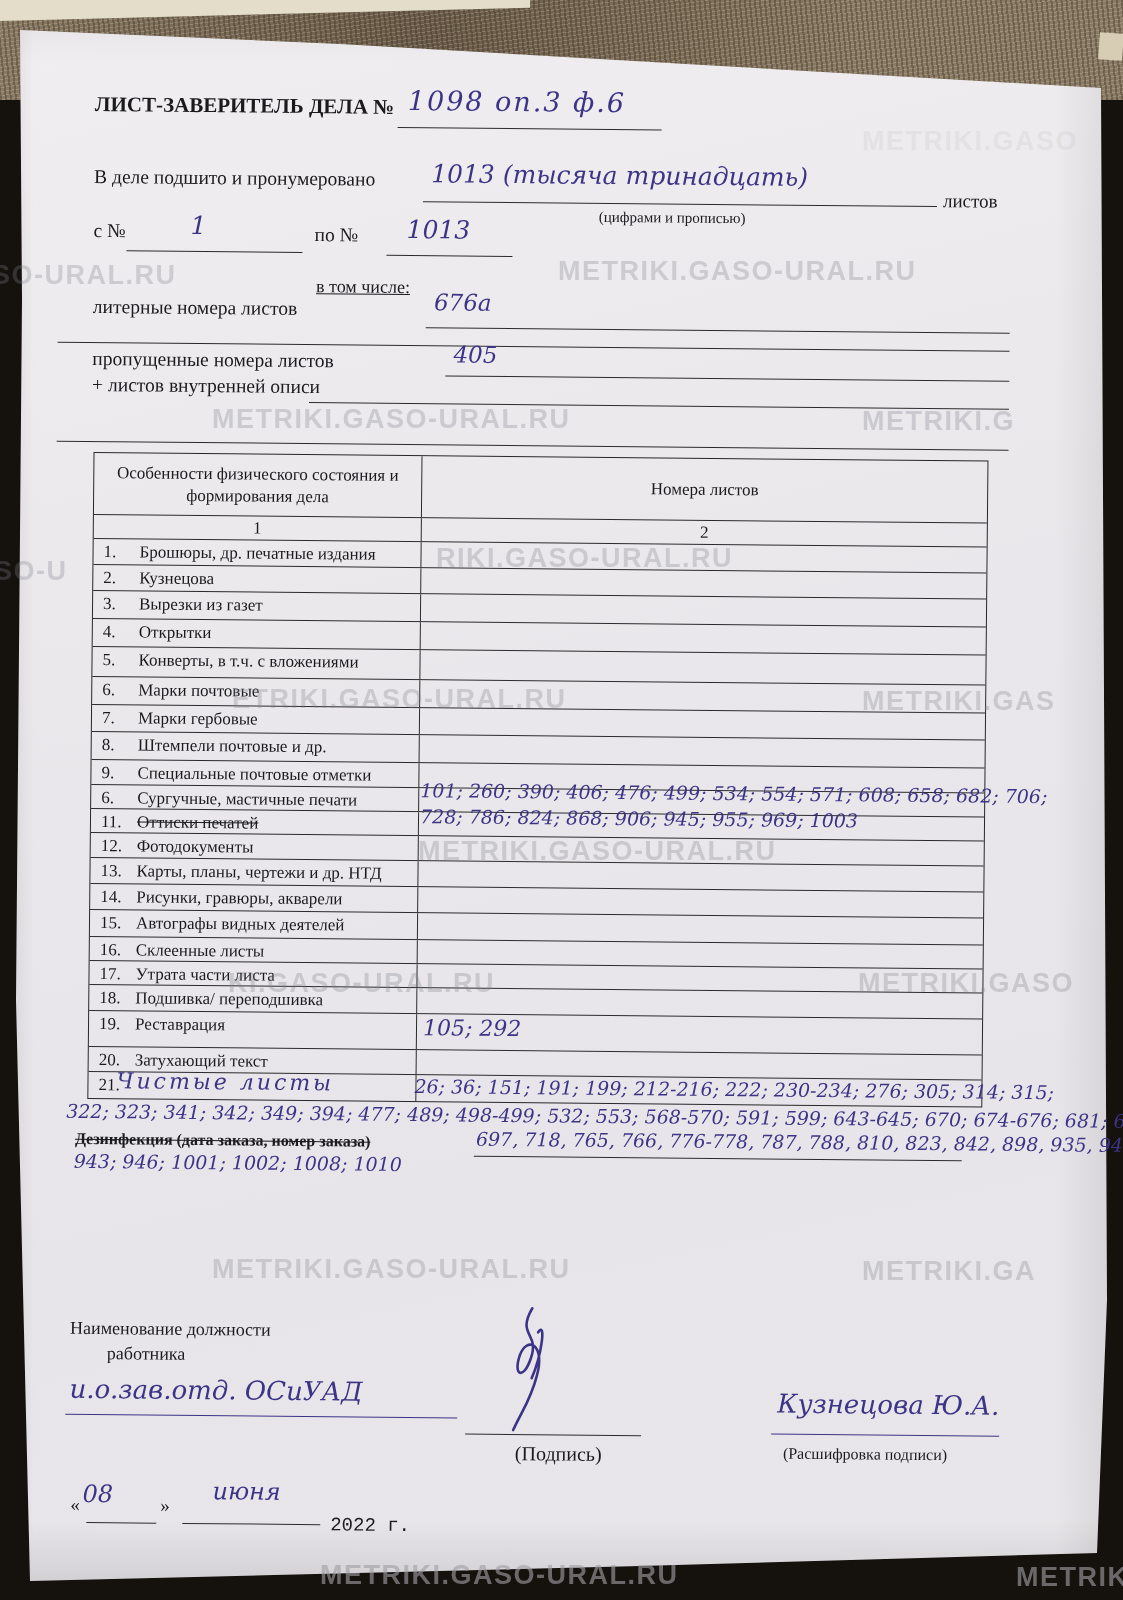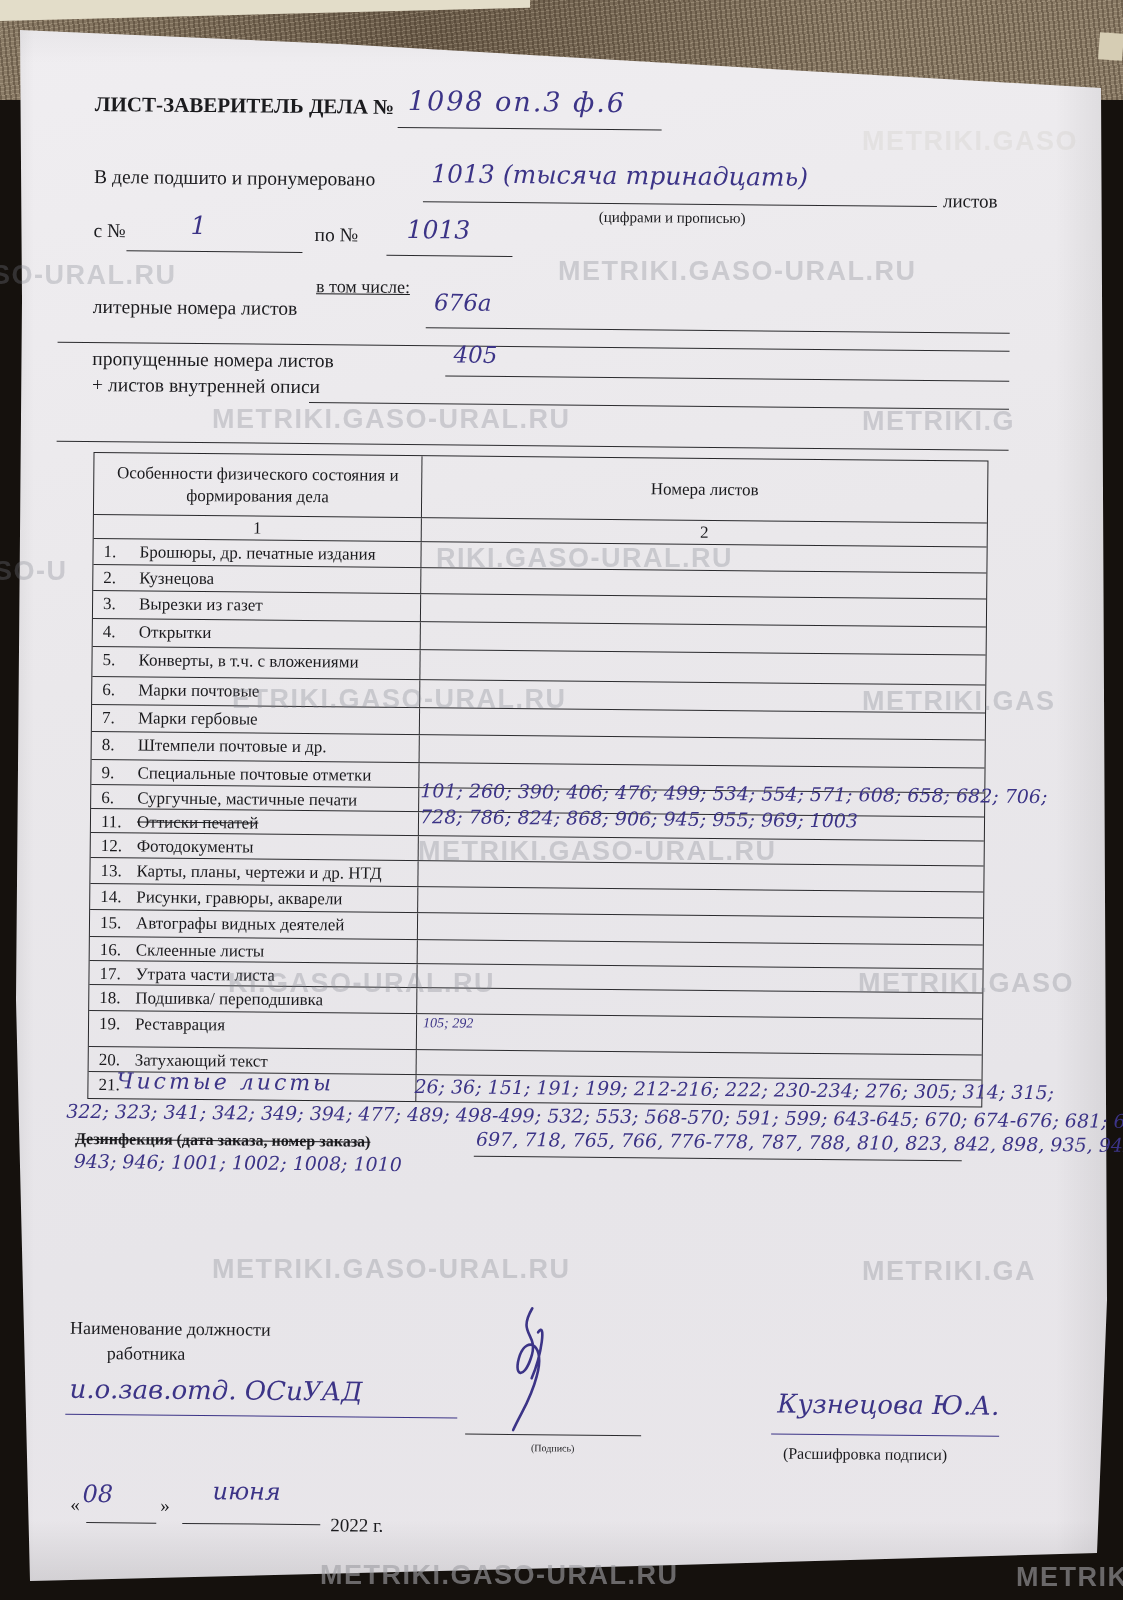--- a/index.html
+++ b/index.html
@@ -270,51 +270,51 @@
         <div class="tleft">
           <div class="tnum">21.</div>
           <div class="tlabel"></div>
         </div>
         <div class="tval"></div>
       </div>
   </div>
 
   <div class="abs ink" style="left:427px;top:776px;font-size:19px;">101; 260; 390; 406; 476; 499; 534; 554; 571; 608; 658; 682; 706;</div>
   <div class="abs ink" style="left:427px;top:802px;font-size:19px;">728; 786; 824; 868; 906; 945; 955; 969; 1003</div>
-  <div class="abs ink" style="left:432px;top:1012px;font-size:14px;font-family:Liberation Serif, serif;">105; 292</div>
+  <div class="abs ink" style="left:432px;top:1012px;font-size:22px;">105; 292</div>
   <div class="abs ink" style="left:126px;top:1068px;font-size:22px;letter-spacing:3px;">Чистые листы</div>
   <div class="abs ink" style="left:424px;top:1072px;font-size:19px;">26; 36; 151; 191; 199; 212-216; 222; 230-234; 276; 305; 314; 315;</div>
   <div class="abs ink" style="left:76px;top:1100px;font-size:19px;">322; 323; 341; 342; 349; 394; 477; 489; 498-499; 532; 553; 568-570; 591; 599; 643-645; 670; 674-676; 681; 683</div>
   <div class="abs printed struck" style="left:85px;top:1130px;font-size:16px;font-weight:bold;">Дезинфекция (дата заказа, номер заказа)</div>
   <div class="abs ink" style="left:486px;top:1124px;font-size:19px;">697, 718, 765, 766, 776-778, 787, 788, 810, 823, 842, 898, 935, 942,</div>
   <div class="rule" style="left:484px;top:1152px;width:488px;border-bottom-width:1.4px;"></div>
   <div class="abs ink" style="left:84px;top:1150px;font-size:19px;">943; 946; 1001; 1002; 1008; 1010</div>
 
   <div class="abs printed" style="left:82px;top:1318px;font-size:18px;">Наименование должности</div>
   <div class="abs printed" style="left:82px;top:1343px;font-size:18px;margin-left:37px;">работника</div>
   <div class="abs ink" style="left:82px;top:1374px;font-size:26px;">и.о.зав.отд. ОСиУАД</div>
   <div class="rule" style="left:78px;top:1414px;width:392px;border-bottom-color:#3c3487;"></div>
 
   <svg class="abs" style="left:498px;top:1300px;" width="80" height="128" viewBox="0 0 80 128">
     <path d="M46,4 C30,32 54,28 45,54 C38,76 27,72 34,51 C41,31 60,40 51,72 C45,96 37,106 28,126 M52,28 C60,16 56,50 46,74" stroke="#3c3487" fill="none" stroke-width="2.6" stroke-linecap="round"></path>
   </svg>
   <div class="rule" style="left:478px;top:1430px;width:176px;"></div>
-  <div class="abs printed" style="left:544px;top:1438px;font-size:10px;">(Подпись)</div>
+  <div class="abs printed" style="left:528px;top:1438px;font-size:20px;">(Подпись)</div>
 
   <div class="abs ink" style="left:790px;top:1382px;font-size:26px;">Кузнецова Ю.А.</div>
   <div class="rule" style="left:784px;top:1427px;width:228px;border-bottom-color:#3c3487;"></div>
   <div class="abs printed" style="left:796px;top:1438px;font-size:16px;">(Расшифровка подписи)</div>
 
   <div class="abs printed" style="left:84px;top:1494px;font-size:19px;">«</div>
   <div class="abs ink" style="left:96px;top:1480px;font-size:24px;">08</div>
   <div class="rule" style="left:100px;top:1522px;width:70px;"></div>
   <div class="abs printed" style="left:174px;top:1494px;font-size:19px;">»</div>
   <div class="abs ink" style="left:226px;top:1476px;font-size:24px;">июня</div>
   <div class="rule" style="left:196px;top:1522px;width:138px;"></div>
-  <div class="abs printed" style="left:344px;top:1512px;font-size:19px;">2022 г.</div>
+  <div class="abs printed" style="left:344px;top:1512px;font-size:19px;font-family:Liberation Mono, monospace;">2022 г.</div>
 </div>
 
 <div class="wm ondesk" style="left:862px;top:126px;">METRIKI.GASO</div>
 <div class="wm" style="left:-8px;top:260px;">SO-URAL.RU</div>
 <div class="wm" style="left:558px;top:256px;">METRIKI.GASO-URAL.RU</div>
 <div class="wm" style="left:212px;top:404px;">METRIKI.GASO-URAL.RU</div>
 <div class="wm" style="left:862px;top:406px;">METRIKI.G</div>
 <div class="wm" style="left:436px;top:543px;">RIKI.GASO-URAL.RU</div>
 <div class="wm" style="left:-6px;top:556px;">SO-U</div>
 <div class="wm" style="left:232px;top:684px;text-align:center;">ETRIKI.GASO-URAL.RU</div>

